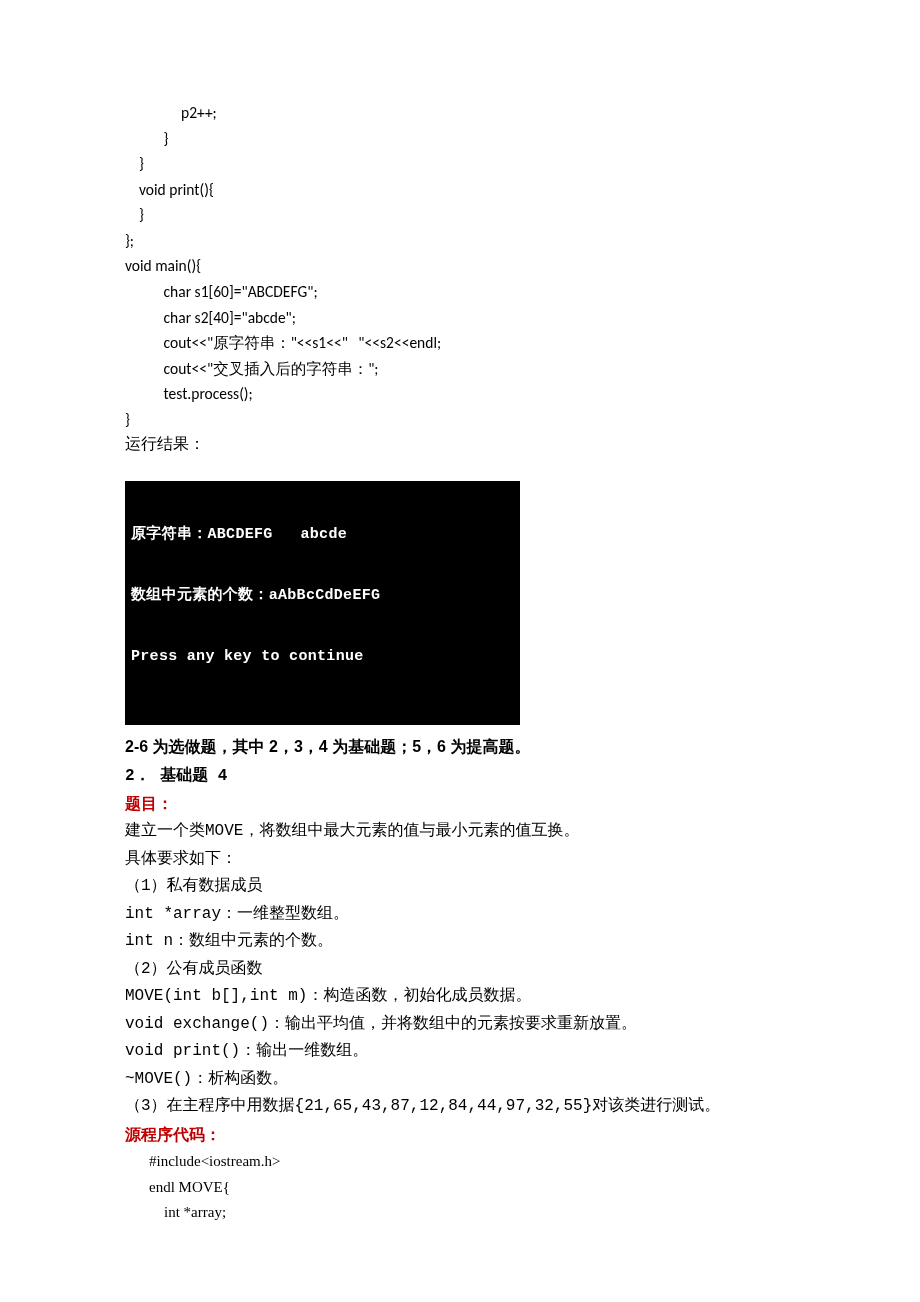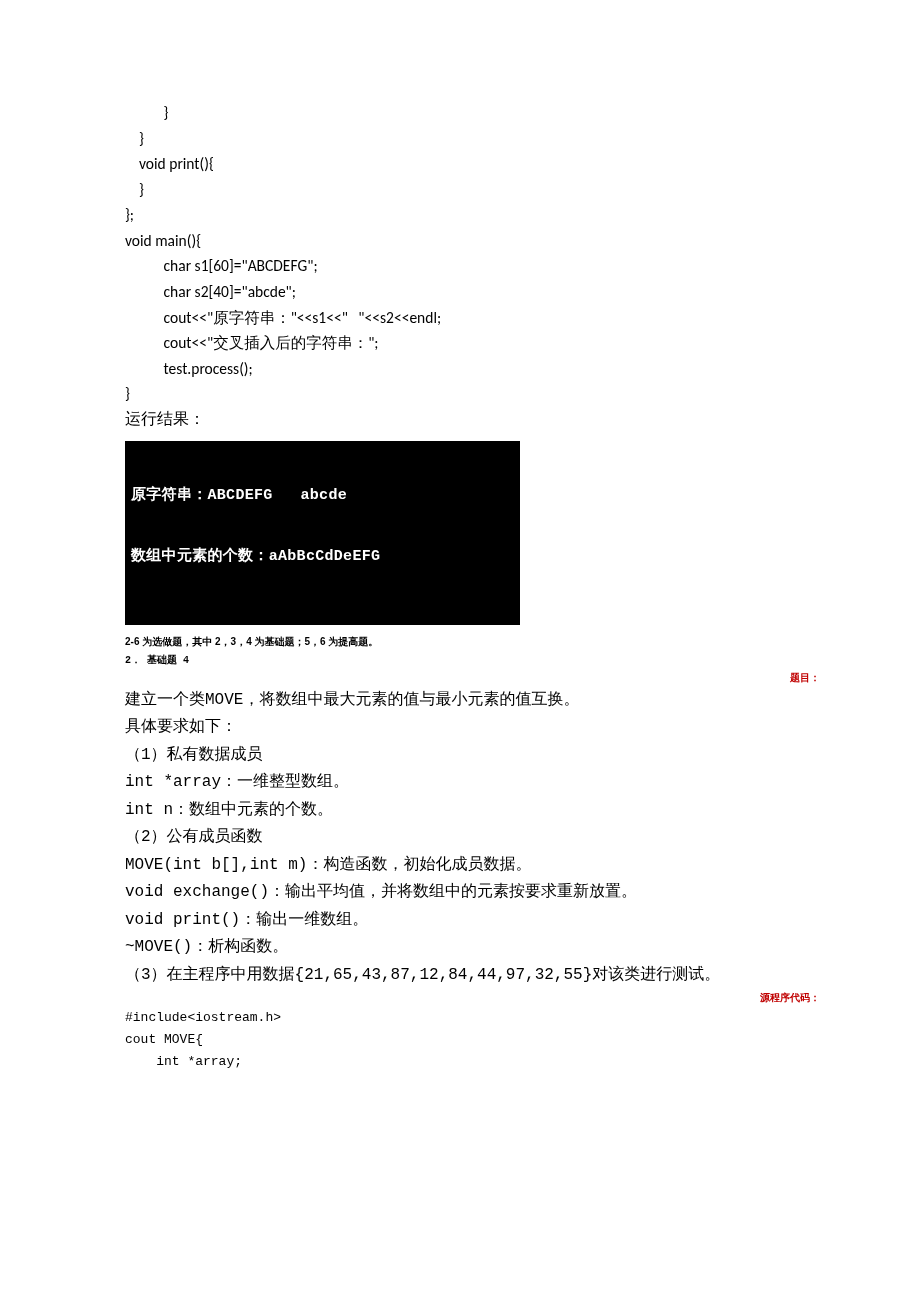--- a/index.html
+++ b/index.html
@@ -12,75 +12,78 @@
     padding: 100px 100px 40px 125px;
     line-height: 1.65;
   }
   .code-line {
     font-family: Calibri, "Segoe UI", Arial, sans-serif;
     white-space: pre;
     font-size: 15.5px;
     line-height: 1.65;
   }
   .mono-code {
-    font-family: Liberation Mono, monospace;
+    font-family: Liberation Serif, serif;
     white-space: pre;
-    font-size: 13px;
+    font-size: 15px;
     line-height: 1.7;
+    margin-left: 24px;
   }
   .text-line {
     font-family: Liberation Mono, monospace;
     font-size: 16px;
     line-height: 1.72;
   }
   .console {
     background: #000;
     color: #fff;
     width: 395px;
     padding: 4px 6px 38px 6px;
     font-family: "SimSun", "Courier New", monospace;
     font-size: 15px;
     font-weight: bold;
     line-height: 1.35;
     white-space: pre;
-    margin: 7px 0 8px 0;
+    margin: 21px 0 8px 0;
     letter-spacing: 0.3px;
   }
   .heading-bold {
     font-family: "SimHei", "黑体", "SimSun", sans-serif;
     font-weight: bold;
-    font-size: 10px;
+    font-size: 16px;
     line-height: 1.75;
   }
-  .red { color: #c00000; text-align: right; }
+  .red { color: #c00000; }
   .sl-num { font-family: "Courier New", monospace; }
 </style>
 </head>
 <body>
 
 <div>
+  <div class="code-line">                p2++;</div>
   <div class="code-line">           }</div>
   <div class="code-line">    }</div>
   <div class="code-line">    void print(){</div>
   <div class="code-line">    }</div>
   <div class="code-line">};</div>
   <div class="code-line">void main(){</div>
   <div class="code-line">           char s1[60]="ABCDEFG";</div>
   <div class="code-line">           char s2[40]="abcde";</div>
   <div class="code-line">           cout&lt;&lt;"原字符串："&lt;&lt;s1&lt;&lt;"   "&lt;&lt;s2&lt;&lt;endl;</div>
   <div class="code-line">           cout&lt;&lt;"交叉插入后的字符串：";</div>
   <div class="code-line">           test.process();</div>
   <div class="code-line">}</div>
 </div>
 
 <div class="text-line">运行结果：</div>
 
 <div class="console">
   <div>原字符串：ABCDEFG   abcde</div>
   <div>数组中元素的个数：aAbBcCdDeEFG</div>
+  <div>Press any key to continue</div>
 </div>
 
 <div class="heading-bold">2-6 为选做题，其中 2，3，4 为基础题；5，6 为提高题。</div>
 <div class="heading-bold"><span class="sl-num">2． 基础题 4</span></div>
 <div class="heading-bold red">题目：</div>
 
 <div class="text-line">建立一个类MOVE，将数组中最大元素的值与最小元素的值互换。</div>
 <div class="text-line">具体要求如下：</div>
 <div class="text-line">（1）私有数据成员</div>
 <div class="text-line"> int *array：一维整型数组。</div>
@@ -89,16 +92,16 @@
 <div class="text-line"> MOVE(int b[],int m)：构造函数，初始化成员数据。</div>
 <div class="text-line"> void exchange()：输出平均值，并将数组中的元素按要求重新放置。</div>
 <div class="text-line"> void print()：输出一维数组。</div>
 <div class="text-line"> ~MOVE()：析构函数。</div>
 <div class="text-line">（3）在主程序中用数据{21,65,43,87,12,84,44,97,32,55}对该类进行测试。</div>
 
 <div class="heading-bold red">源程序代码：</div>
 
 <div>
   <div class="mono-code">#include&lt;iostream.h&gt;</div>
-  <div class="mono-code">cout MOVE{</div>
+  <div class="mono-code">endl MOVE{</div>
   <div class="mono-code">    int *array;</div>
 
 </div>
 
 </body></html>

